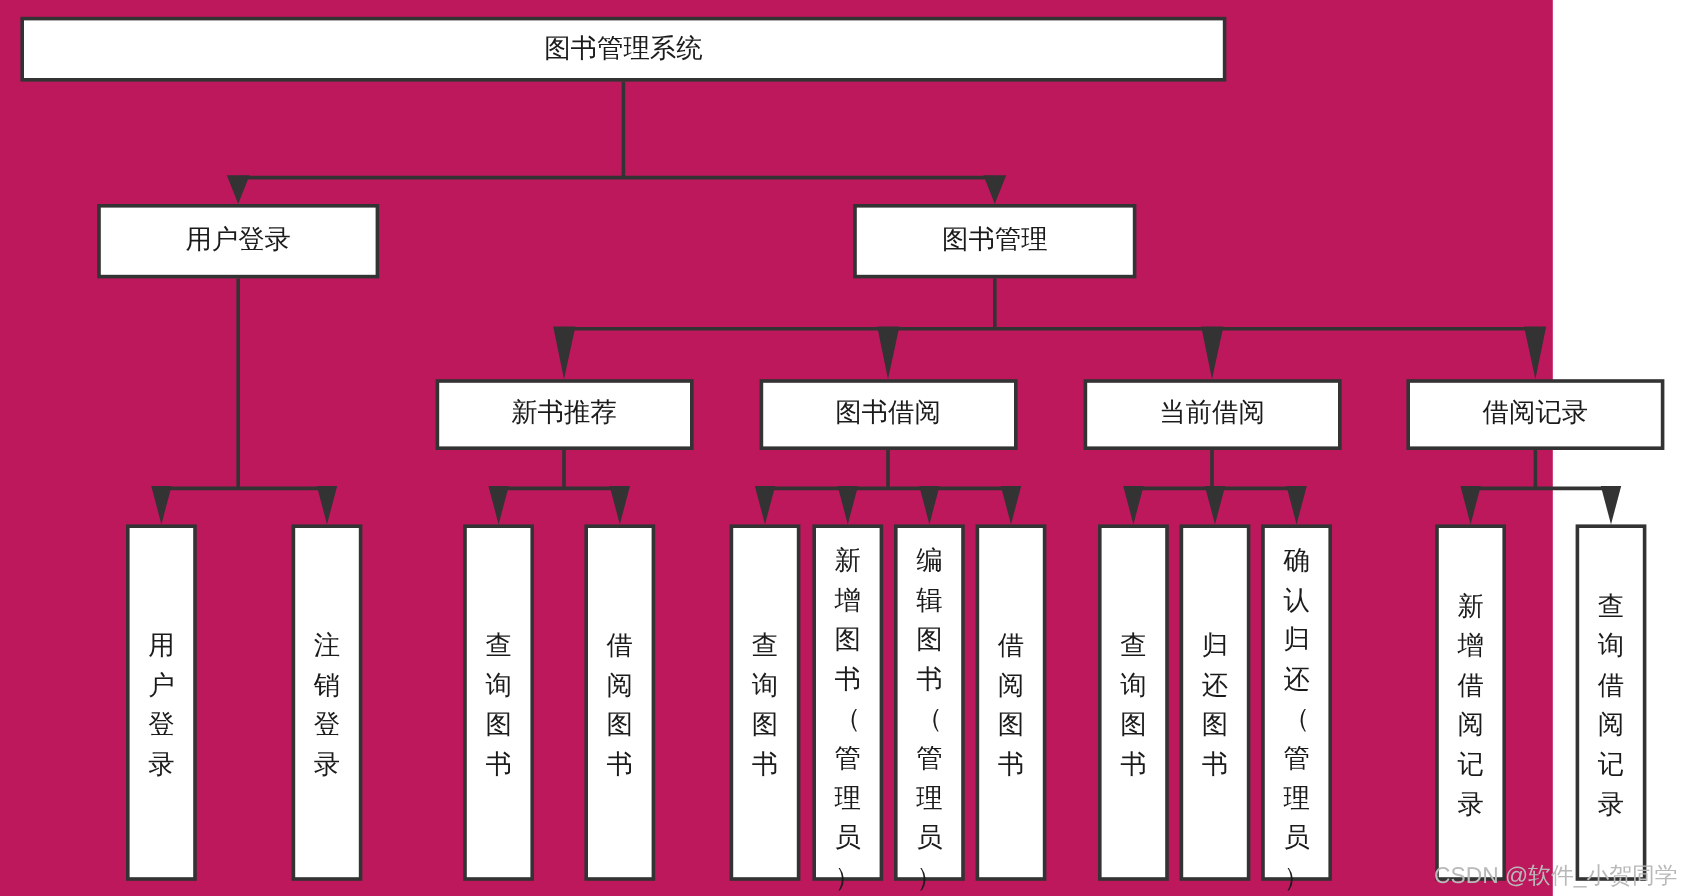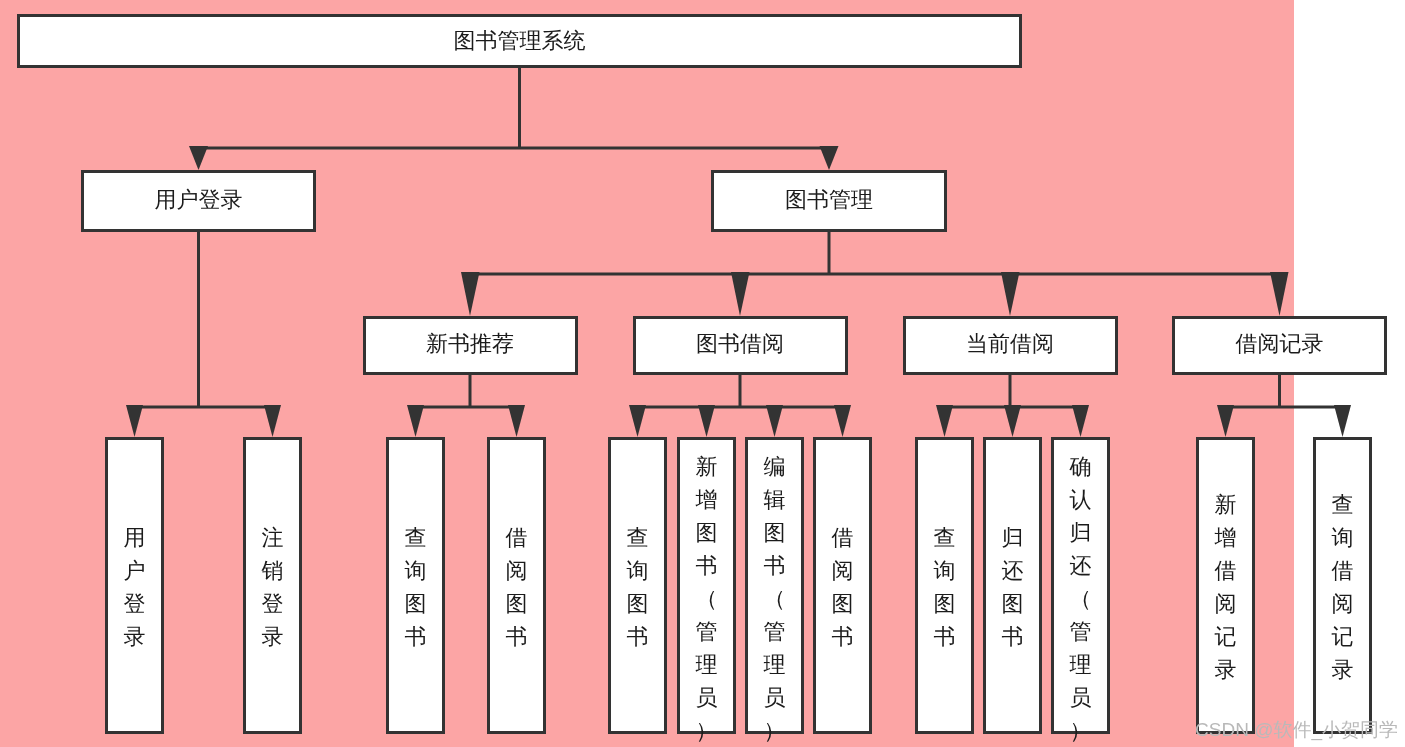--- a/index.html
+++ b/index.html
@@ -12,21 +12,21 @@
     width: 1405px;
     height: 747px;
     font-family: "Liberation Sans", "DejaVu Sans", sans-serif;
     overflow: hidden;
     position: relative;
   }
   #diagram-root {
     position: relative;
     width: 1294px;
     height: 747px;
-    background: #fca5a5;
+    background: #be185d;
   }
   svg.diagram-svg {
     position: absolute;
     left: 0;
     top: 0;
     width: 1405px;
     height: 747px;
     display: block;
   }
   .node-rect {

